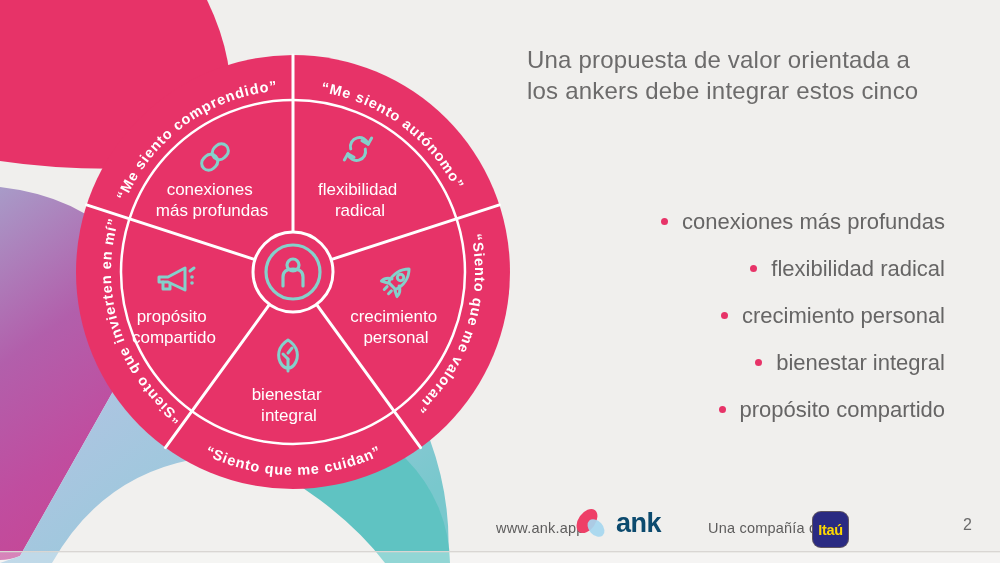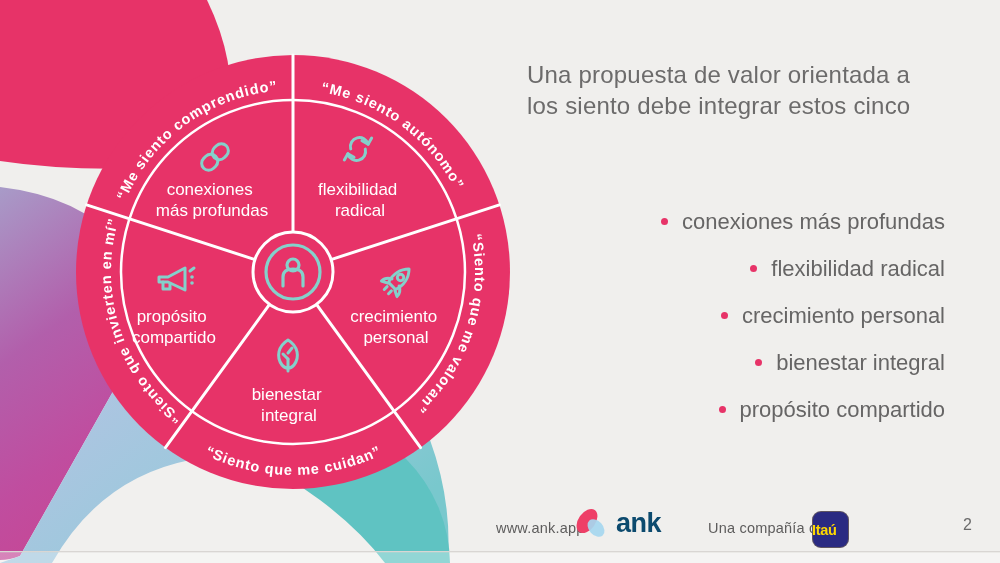--- a/index.html
+++ b/index.html
@@ -2,34 +2,34 @@
 <html><head>
 <meta charset="utf-8">
 <style>
   html,body{margin:0;padding:0;background:#e9e8e6;}
   .slide{position:relative;width:1000px;height:563px;overflow:hidden;background:#f0efed;
          font-family:"Liberation Sans", sans-serif;}
   .slide svg{display:block;}
   .bg{position:absolute;left:0;top:0;}
   .wheel{position:absolute;left:66px;top:45px;}
   .title{position:absolute;left:527px;top:44px;color:#6c6b6b;font-size:24px;line-height:31px;
-         letter-spacing:.2px;margin-top:15px;}
+         letter-spacing:.2px;}
   .title div{white-space:nowrap;}
   .bullets{position:absolute;right:55px;top:207px;margin:0;padding:0;list-style:none;
            display:flex;flex-direction:column;align-items:flex-end;gap:18px;
            color:#666565;font-size:22px;}
   .bullets li{display:flex;align-items:center;gap:14px;line-height:29px;}
   .dot{width:7px;height:7px;border-radius:50%;background:#e73368;flex:0 0 auto;}
   .footer-text{position:absolute;color:#5d5c5c;font-size:14.5px;letter-spacing:.2px;margin-left:8px;}
   .website{left:488px;top:520px;}
   .company{left:700px;top:520px;}
   .ank-logo{position:absolute;left:572px;top:503px;display:flex;align-items:center;gap:6px;}
   .ank-word{color:#0c4a6e;font-size:27px;font-weight:bold;letter-spacing:-.5px;line-height:40px;}
   .itau-badge{position:absolute;left:812px;top:511px;width:37px;height:37px;border-radius:9px;
-              background:#2a2a82;display:flex;align-items:center;
+              background:#2a2a82;display:flex;align-items:center;justify-content:center;
               box-shadow:inset 0 0 0 1px rgba(255,216,0,.25);}
   .itau-word{color:#fed800;font-size:14.5px;font-weight:bold;letter-spacing:-.3px;}
   .page-num{position:absolute;left:963px;top:516px;color:#6a6a6a;font-size:16px;}
   .seg-label{fill:#ffffff;font-size:17px;font-family:"Liberation Sans",sans-serif;}
   .quote{fill:#ffffff;font-size:14.5px;font-weight:bold;letter-spacing:.9px;
          font-family:"Liberation Sans",sans-serif;}
 </style>
 </head>
 <body>
 
@@ -151,21 +151,21 @@
       <circle cx="227" cy="227" r="27" fill="none" stroke="#84d1cb" stroke-width="3.2"></circle>
       <g transform="translate(227,227)" fill="none" stroke="#84d1cb" stroke-width="3.2" stroke-linecap="round" stroke-linejoin="round">
         <circle cx="0" cy="-7" r="6"></circle>
         <path d="M -10,14 L -10,5 Q -10,-3 0,-3 Q 10,-3 10,5 L 10,14"></path>
       </g>
     </g>
   </svg>
 
   <div class="title">
     <div>Una propuesta de valor orientada a</div>
-    <div>los siento debe integrar estos cinco</div>
+    <div>los ankers debe integrar estos cinco</div>
   </div>
 
   <ul class="bullets">
     <li>
       <span class="dot"></span>
       <span>conexiones más profundas</span>
     </li>
     <li>
       <span class="dot"></span>
       <span>flexibilidad radical</span>

